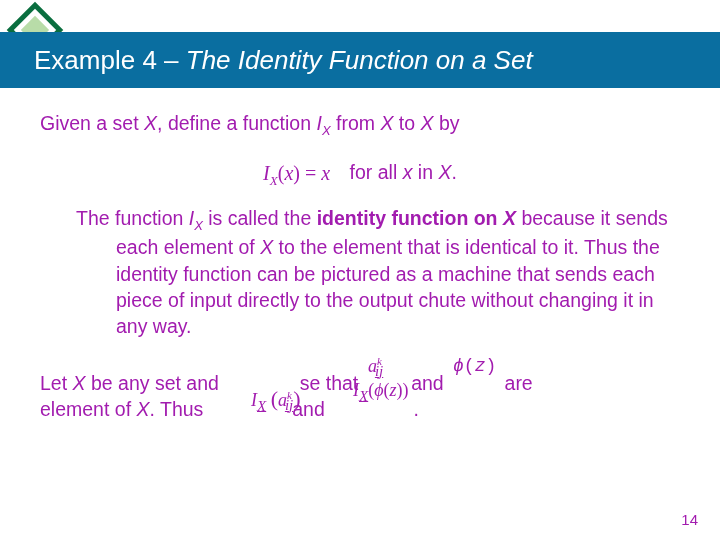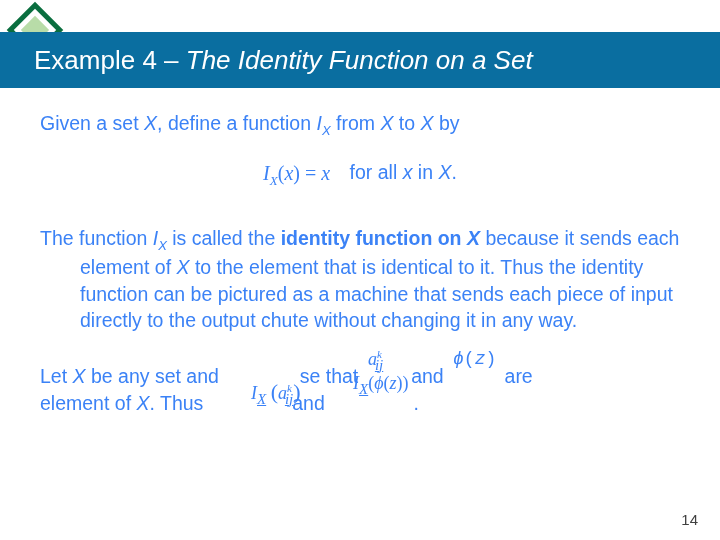--- a/index.html
+++ b/index.html
@@ -5,33 +5,33 @@
   * { box-sizing: border-box; margin: 0; padding: 0; }
   html, body { width: 720px; height: 540px; font-family: Arial, Helvetica, sans-serif; background: #fff; overflow: hidden; }
   .slide { position: relative; width: 720px; height: 540px; background: #fff; }
   .title-bar { position: absolute; top: 32px; left: 0; width: 720px; height: 56px; background: #0a6ea0; display: flex; align-items: center; padding-left: 34px; }
   .title-bar span { color: #fff; font-size: 26px; font-weight: 400; }
   .title-bar .dash { font-style: normal; }
   .title-bar .subtitle { font-style: italic; }
   .diamond-outer { position: absolute; top: 10px; left: 15px; width: 40px; height: 40px; transform: rotate(45deg); background: #0a6e3f; }
   .diamond-inner { position: absolute; top: 5px; left: 5px; width: 30px; height: 30px; background: #fff; }
   .diamond-core { position: absolute; top: 5px; left: 5px; width: 20px; height: 20px; background: #b8dca8; }
-  .content { position: absolute; top: 110px; left: 40px; width: 640px; color: #3b82f6; font-size: 19.5px; line-height: 1.35; }
+  .content { position: absolute; top: 110px; left: 40px; width: 640px; color: #a21caf; font-size: 19.5px; line-height: 1.35; }
   .para { margin-bottom: 20px; }
-  .hang { padding-left: 40px; text-indent: -40px; }
+  .hang { padding-left: 40px; text-indent: -40px; margin-left: 36px; }
   .plain { padding-left: 0; text-indent: 0; }
-  .center-eq { text-align: center; margin-bottom: 36px; position: relative; }
+  .center-eq { text-align: center; margin-bottom: 16px; position: relative; }
   .eq-img { display: inline-block; font-family: 'Times New Roman', serif; font-style: italic; font-size: 20px; margin-right: 14px; vertical-align: middle; }
   .eq-img .sub { font-size: 13px; font-style: italic; vertical-align: sub; }
   .eq-img .op { font-style: normal; }
   .math-i { font-style: italic; }
   .math-sub { font-style: italic; font-size: 13px; vertical-align: sub; }
   .bold { font-weight: bold; }
   .bold-i { font-weight: bold; font-style: italic; }
-  .pagenum { position: absolute; bottom: 12px; right: 22px; font-size: 15px; color: #404040; }
+  .pagenum { position: absolute; bottom: 12px; right: 22px; font-size: 15px; color: #a21caf; }
   .inline-math { display: inline-block; font-family: 'Times New Roman', serif; font-style: italic; font-size: 18px; vertical-align: middle; line-height: 1; }
   .inline-math .sub2 { font-size: 15px; vertical-align: sub; font-style: italic; text-decoration: underline; }
   .inline-math .sup2 { font-size: 11px; vertical-align: super; font-style: italic; }
   .inline-math .paren { font-style: normal; }
   .float-wrap { position: relative; }
   .fl { position: absolute; white-space: nowrap; }
 </style>
 </head>
 <body>
 

